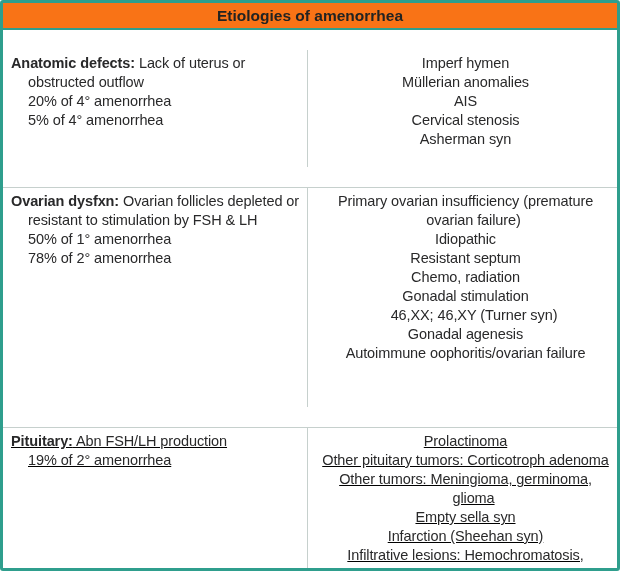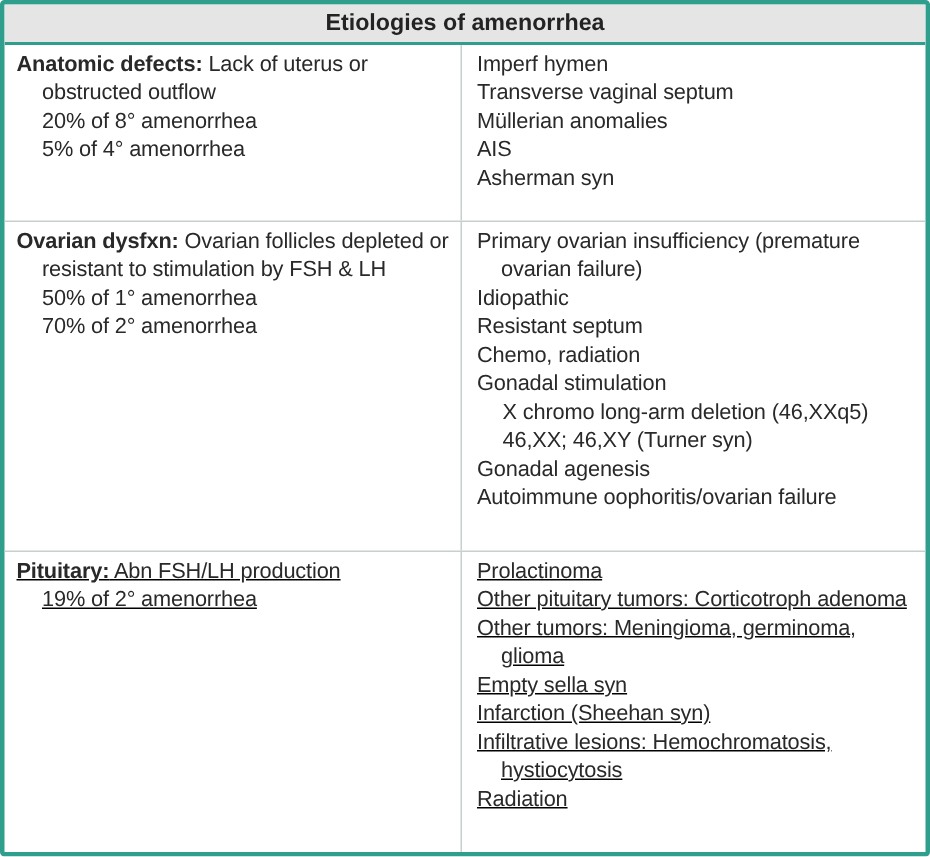--- a/index.html
+++ b/index.html
@@ -15,58 +15,60 @@
     width: 620px;
     height: 571px;
     border: 3px solid #2f9e8d;
     border-radius: 3px;
     background: #ffffff;
     display: flex;
     flex-direction: column;
     overflow: hidden;
   }
   .ehead {
-    background: #e5e5e5;
+    background: #f97316;
     border-bottom: 2px solid #2f9e8d;
     height: 25px;
     flex: 0 0 auto;
     display: flex;
     align-items: center;
     justify-content: center;
     font-size: 15.5px;
     font-weight: 700;
     color: #222322;
     letter-spacing: 0;
   }
   .ebody {
     flex: 1 1 auto;
     display: flex;
     flex-direction: column;
   }
   .erow {
     display: flex;
     align-items: stretch;
+    margin-top: 20px;
   }
   .erow + .erow {
     border-top: 1px solid #c6d0cd;
   }
   .erow.r1 { height: 117px; flex: 0 0 auto; }
   .erow.r2 { height: 219px; flex: 0 0 auto; }
   .erow.r3 { flex: 1 1 auto; text-decoration: underline; }
   .cl {
     box-sizing: border-box;
     flex: 0 0 305px;
     width: 305px;
     border-right: 1px solid #c6d0cd;
     padding: 4px 6px 0 8px;
   }
   .cr {
     box-sizing: border-box;
     flex: 1 1 auto;
     padding: 4px 4px 0 10px;
+    text-align: center;
   }
   .txt {
     font-size: 14.5px;
     line-height: 19px;
     color: #29292a;
     letter-spacing: -0.1px;
   }
   .lead {
     padding-left: 17px;
     text-indent: -17px;
@@ -86,45 +88,44 @@
 
   <div class="ehead">
     <span>Etiologies of amenorrhea</span>
   </div>
 
   <div class="ebody">
 
     <div class="erow r1">
       <div class="cl txt">
         <div class="lead"><span class="term">Anatomic defects:</span> <span>Lack of uterus or obstructed outflow</span></div>
-        <div class="stat">20% of 8° amenorrhea</div>
+        <div class="stat">20% of 4° amenorrhea</div>
         <div class="stat">5% of 4° amenorrhea</div>
       </div>
       <div class="cr txt">
         <div class="li">Imperf hymen</div>
-        <div class="li">Transverse vaginal septum</div>
         <div class="li">Müllerian anomalies</div>
         <div class="li">AIS</div>
+        <div class="li">Cervical stenosis</div>
         <div class="li">Asherman syn</div>
       </div>
     </div>
 
     <div class="erow r2">
       <div class="cl txt">
         <div class="lead"><span class="term">Ovarian dysfxn:</span> <span>Ovarian follicles depleted or resistant to stimulation by FSH &amp; LH</span></div>
         <div class="stat">50% of 1° amenorrhea</div>
-        <div class="stat">70% of 2° amenorrhea</div>
+        <div class="stat">78% of 2° amenorrhea</div>
       </div>
       <div class="cr txt">
         <div class="li">Primary ovarian insufficiency (premature ovarian failure)</div>
         <div class="li">Idiopathic</div>
         <div class="li">Resistant septum</div>
         <div class="li">Chemo, radiation</div>
         <div class="li">Gonadal stimulation</div>
-        <div class="li sub">X chromo long-arm deletion (46,XXq5)</div>
         <div class="li sub">46,XX; 46,XY (Turner syn)</div>
         <div class="li">Gonadal agenesis</div>
         <div class="li">Autoimmune oophoritis/ovarian failure</div>
       </div>
     </div>
 
     <div class="erow r3">
       <div class="cl txt">
         <div class="lead"><span class="term">Pituitary:</span> <span>Abn FSH/LH production</span></div>
         <div class="stat">19% of 2° amenorrhea</div>

